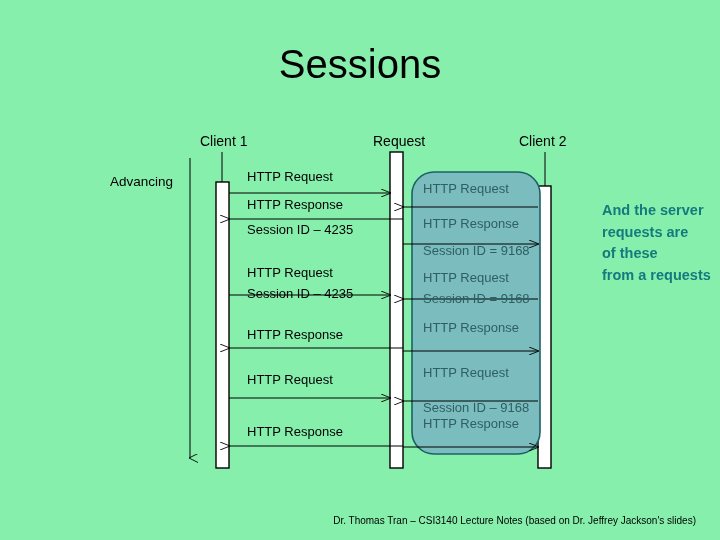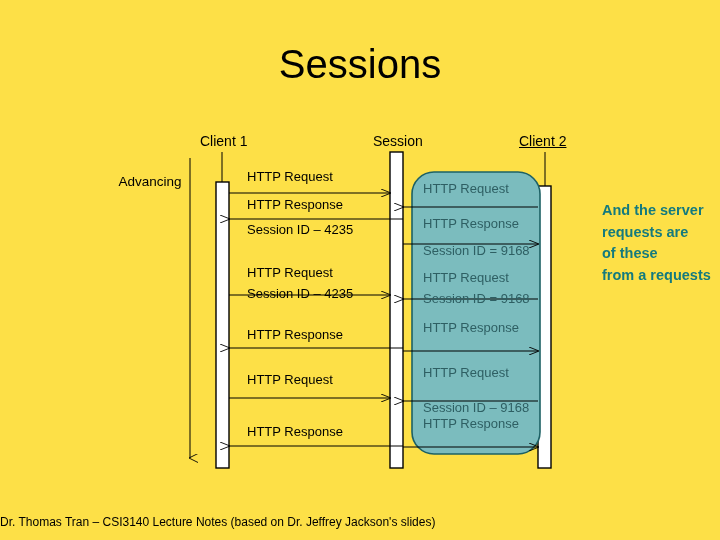--- a/index.html
+++ b/index.html
@@ -4,21 +4,21 @@
 <style>
   html, body {
     margin: 0;
     padding: 0;
     background: #ffffff;
   }
   #slide {
     position: relative;
     width: 720px;
     height: 540px;
-    background: #fde047;
+    background: #86efac;
     overflow: hidden;
     font-family: "Liberation Sans", sans-serif;
   }
 
   
   #slide-title {
     position: absolute;
     left: 0;
     top: 42px;
     width: 720px;
@@ -56,21 +56,20 @@
   
   #advancing-time {
     position: absolute;
     left: 110px;
     top: 171px;
     width: 80px;
     font-size: 13.5px;
     line-height: 22px;
     color: #000000;
     font-family: "Liberation Sans", sans-serif;
-    text-align: center;
   }
 
   
   .msg-label {
     position: absolute;
     font-size: 13px;
     color: #000000;
     white-space: nowrap;
     font-family: "Liberation Sans", sans-serif;
   }
@@ -97,22 +96,22 @@
     font-family: "Liberation Sans", sans-serif;
     margin-left: 12px;
   }
 
   
   #footer {
     position: absolute;
     left: 0;
     top: 515px;
     width: 696px;
-    text-align: left;
-    font-size: 12px;
+    text-align: right;
+    font-size: 10px;
     color: #000000;
     font-family: "Liberation Sans", sans-serif;
   }
 </style>
 </head>
 <body>
 
 <div id="slide">
 
   <div id="slide-title">Sessions</div>
@@ -179,22 +178,22 @@
         <line x1="403" y1="351" x2="538" y2="351" marker-end="url(#arrowR)"></line>
 
         <line x1="538" y1="401" x2="403" y2="401" marker-end="url(#arrowL)"></line>
 
         <line x1="403" y1="447" x2="538" y2="447" marker-end="url(#arrowR)"></line>
       </g>
     </svg>
   </div>
 
   <div class="lifeline-label" style="left:200px; top:133px;">Client 1</div>
-  <div class="lifeline-label" style="left:373px; top:133px;">Session</div>
-  <div class="lifeline-label" style="left:519px; top:133px;text-decoration:underline;">Client 2</div>
+  <div class="lifeline-label" style="left:373px; top:133px;">Request</div>
+  <div class="lifeline-label" style="left:519px; top:133px;">Client 2</div>
 
   <div id="advancing-time">
     <div>Advancing</div>
   </div>
 
   <div class="msg-label" style="left:247px; top:169px;">HTTP Request</div>
   <div class="msg-label" style="left:247px; top:197px;">HTTP Response</div>
   <div class="msg-label" style="left:247px; top:222px;">Session ID – 4235</div>
   <div class="msg-label" style="left:247px; top:265px;">HTTP Request</div>
   <div class="msg-label" style="left:247px; top:286px;">Session ID – 4235</div>

